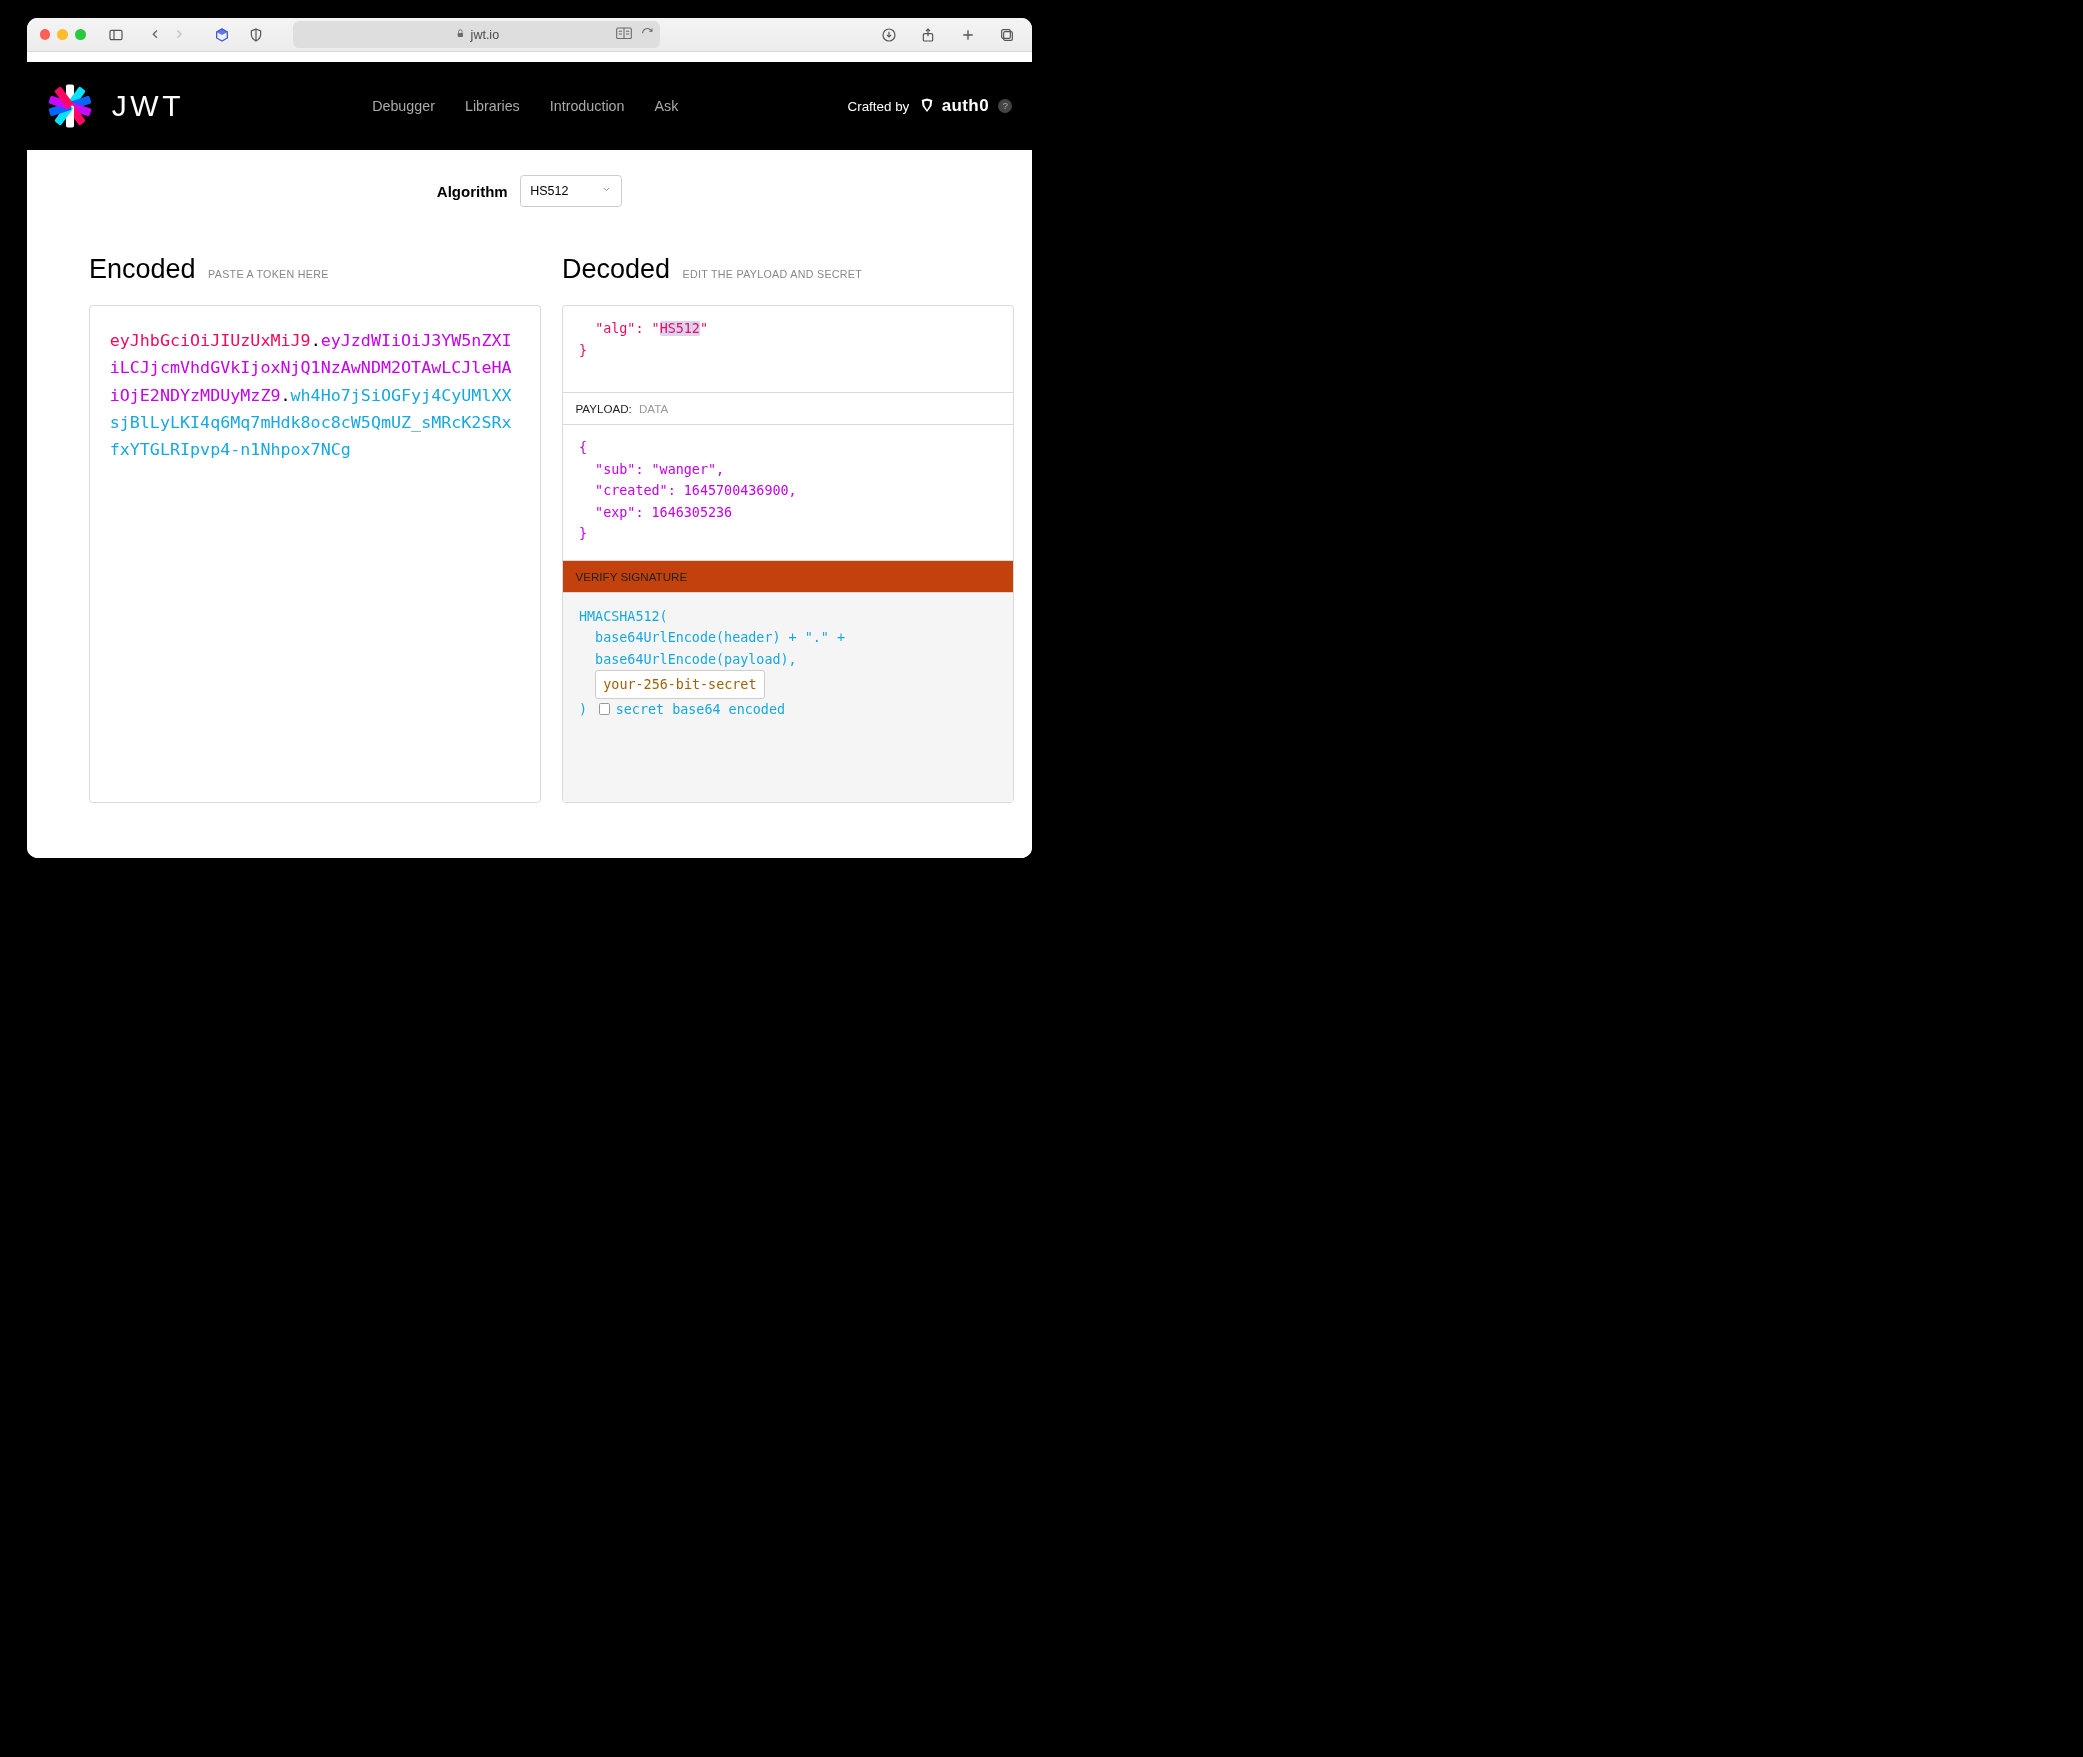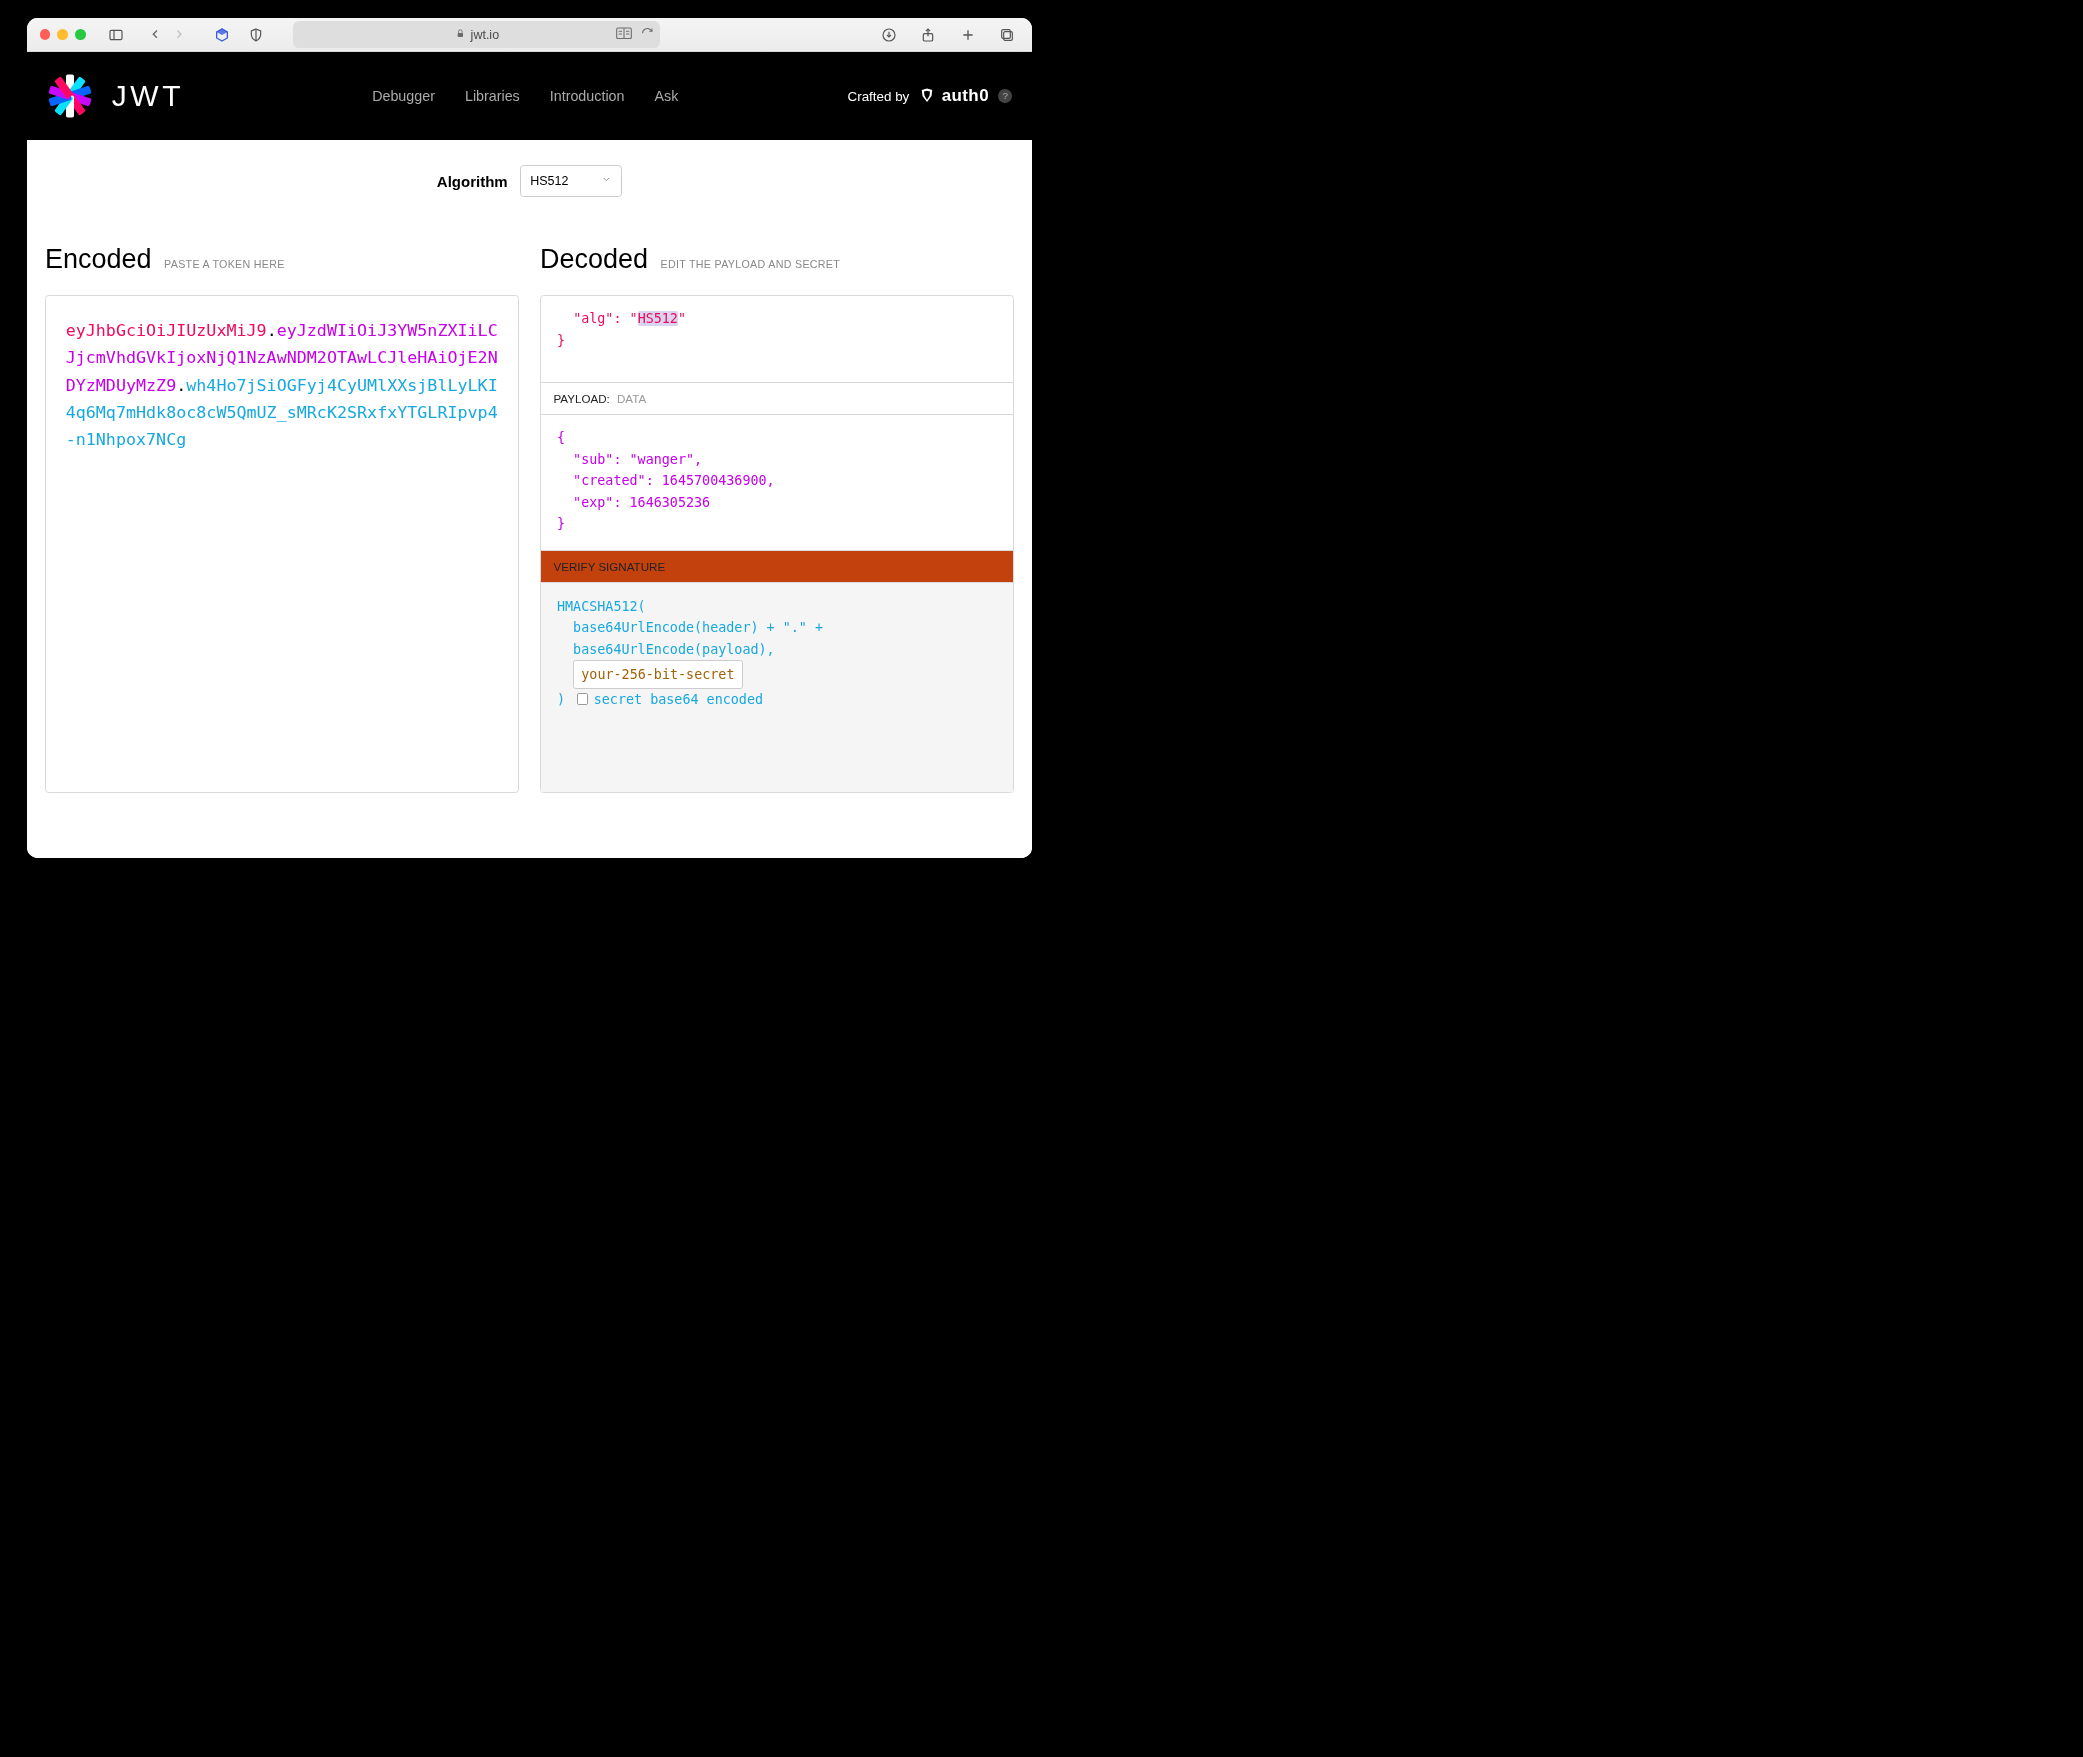--- a/index.html
+++ b/index.html
@@ -62,20 +62,21 @@
     .addr-right { position:absolute; right:7.2px; display:flex; gap:9px; align-items:center; color:#6b6b6b; }
     .chrome-right { margin-left: auto; display:flex; gap:14.3px; align-items:center; color:#555; }
 
     
     .site-header {
       background: #000;
       height: 88px;
       display: flex;
       align-items: center;
       padding: 0 19.7px;
+      margin-top: 10px;
     }
     .logo-wrap { display:flex; align-items:center; gap:18px; }
     .snow { width: 47px; height: 47px; position: relative; }
     .snow .petal {
       position: absolute; left: 50%; top: 50%;
       width: 8px; height: 21.5px; border-radius: 1.8px;
       transform-origin: 50% 100%;
     }
     .jwt-text {
       color: #fff; font-weight: 400; letter-spacing: 3.6px; font-size: 30px;
@@ -91,21 +92,21 @@
     .page { background:#fff; flex:1; padding: 25px 18px 21.5px 18px; overflow:hidden; }
     .algo-row { display:flex; align-items:center; justify-content:center; gap:12.5px; margin-bottom: 47px; }
     .algo-label { font-weight:700; font-size:15px; }
     .algo-select {
       border:0.9px solid #ccc; border-radius:3.6px; height:32px; width:102px;
       display:flex; align-items:center; padding:0 9px; font-size:12.5px; position:relative;
       background:#fff;
     }
     .algo-select .chev { position:absolute; right:9px; color:#888; }
 
-    .cols { display:flex; gap:21px; }
+    .cols { display:flex; gap:21px;margin-left:44px; }
     .col { flex:1; min-width:0; }
     .col-head { display:flex; align-items:baseline; gap:12.5px; margin-bottom:19.7px; }
     .col-head h2 { font-size:27px; font-weight:500; }
     .col-head .hint { font-size:10.7px; color:#888; letter-spacing:0.3px; }
 
     .box {
       border:0.9px solid #d9d9d9; border-radius:3.6px; background:#fff;
     }
     .encoded-box {
       height: 498px;

